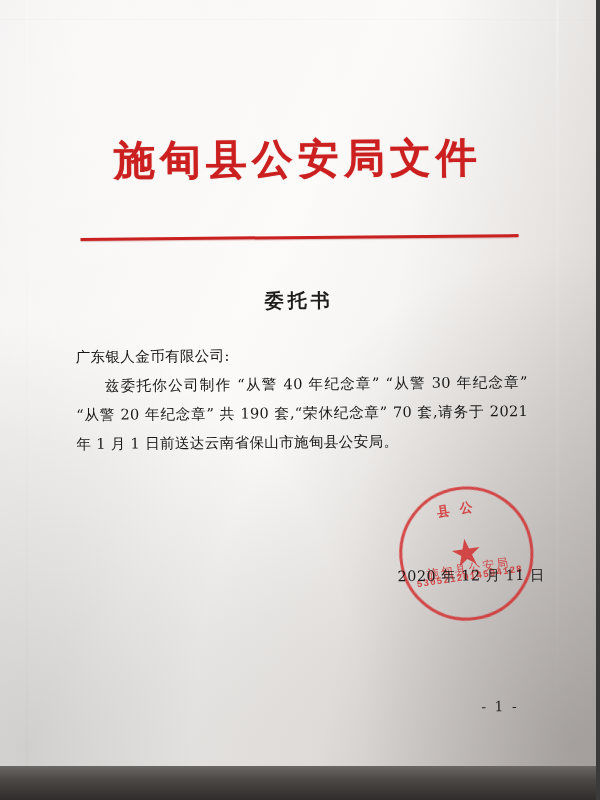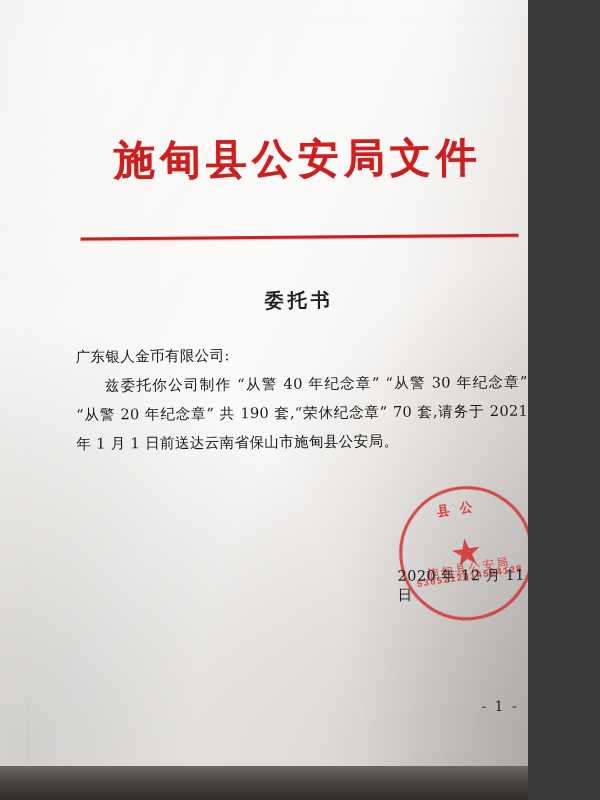--- a/index.html
+++ b/index.html
@@ -11,21 +11,21 @@
   body {
     width: 600px;
     height: 800px;
     overflow: hidden;
     font-family: "Liberation Serif", serif;
   }
 
   
   .photo {
     position: relative;
-    width: 528px;
+    width: 596px;
     height: 800px;
     background:
       radial-gradient(ellipse at 30% 20%, #6e6e6e 0%, #4a4a4a 45%, #2e2e2e 100%);
     overflow: hidden;
   }
 
   
   .paper {
     position: absolute;
     left: -14px;

